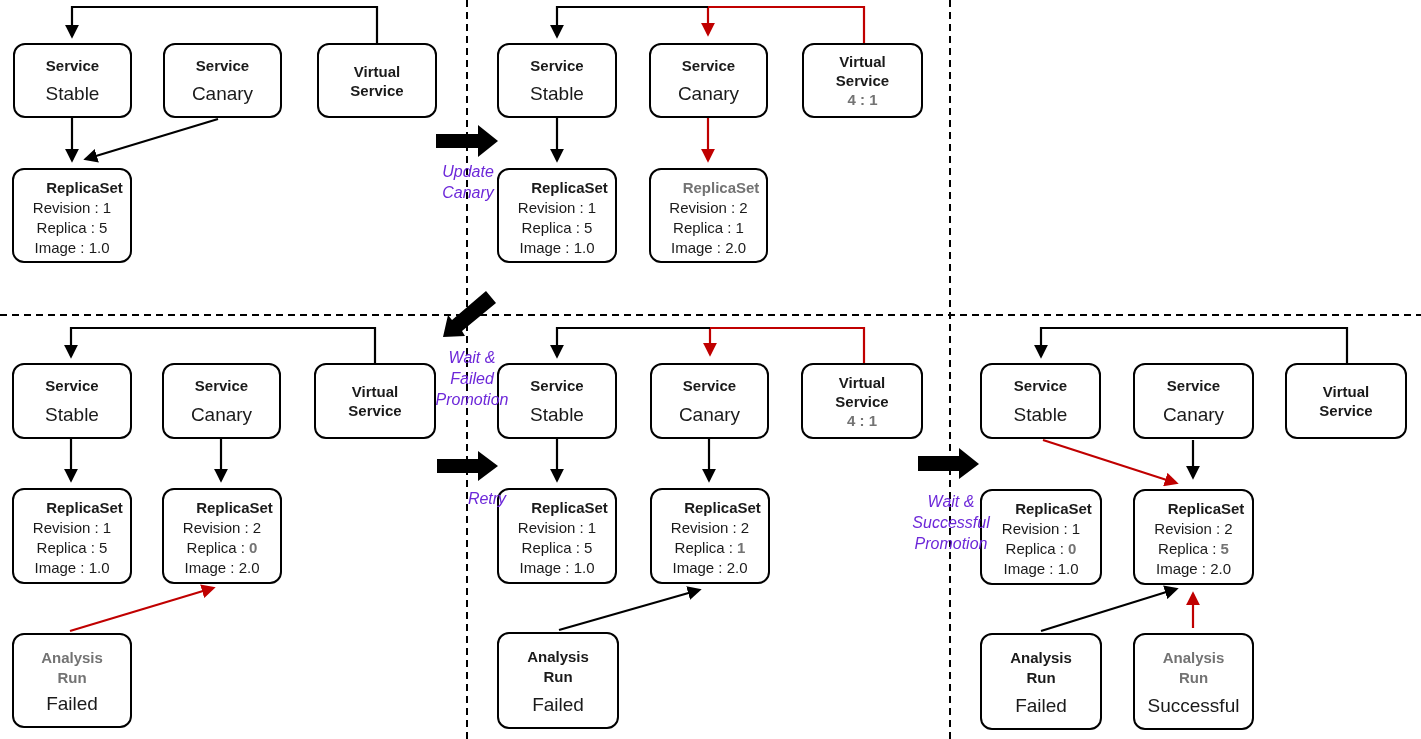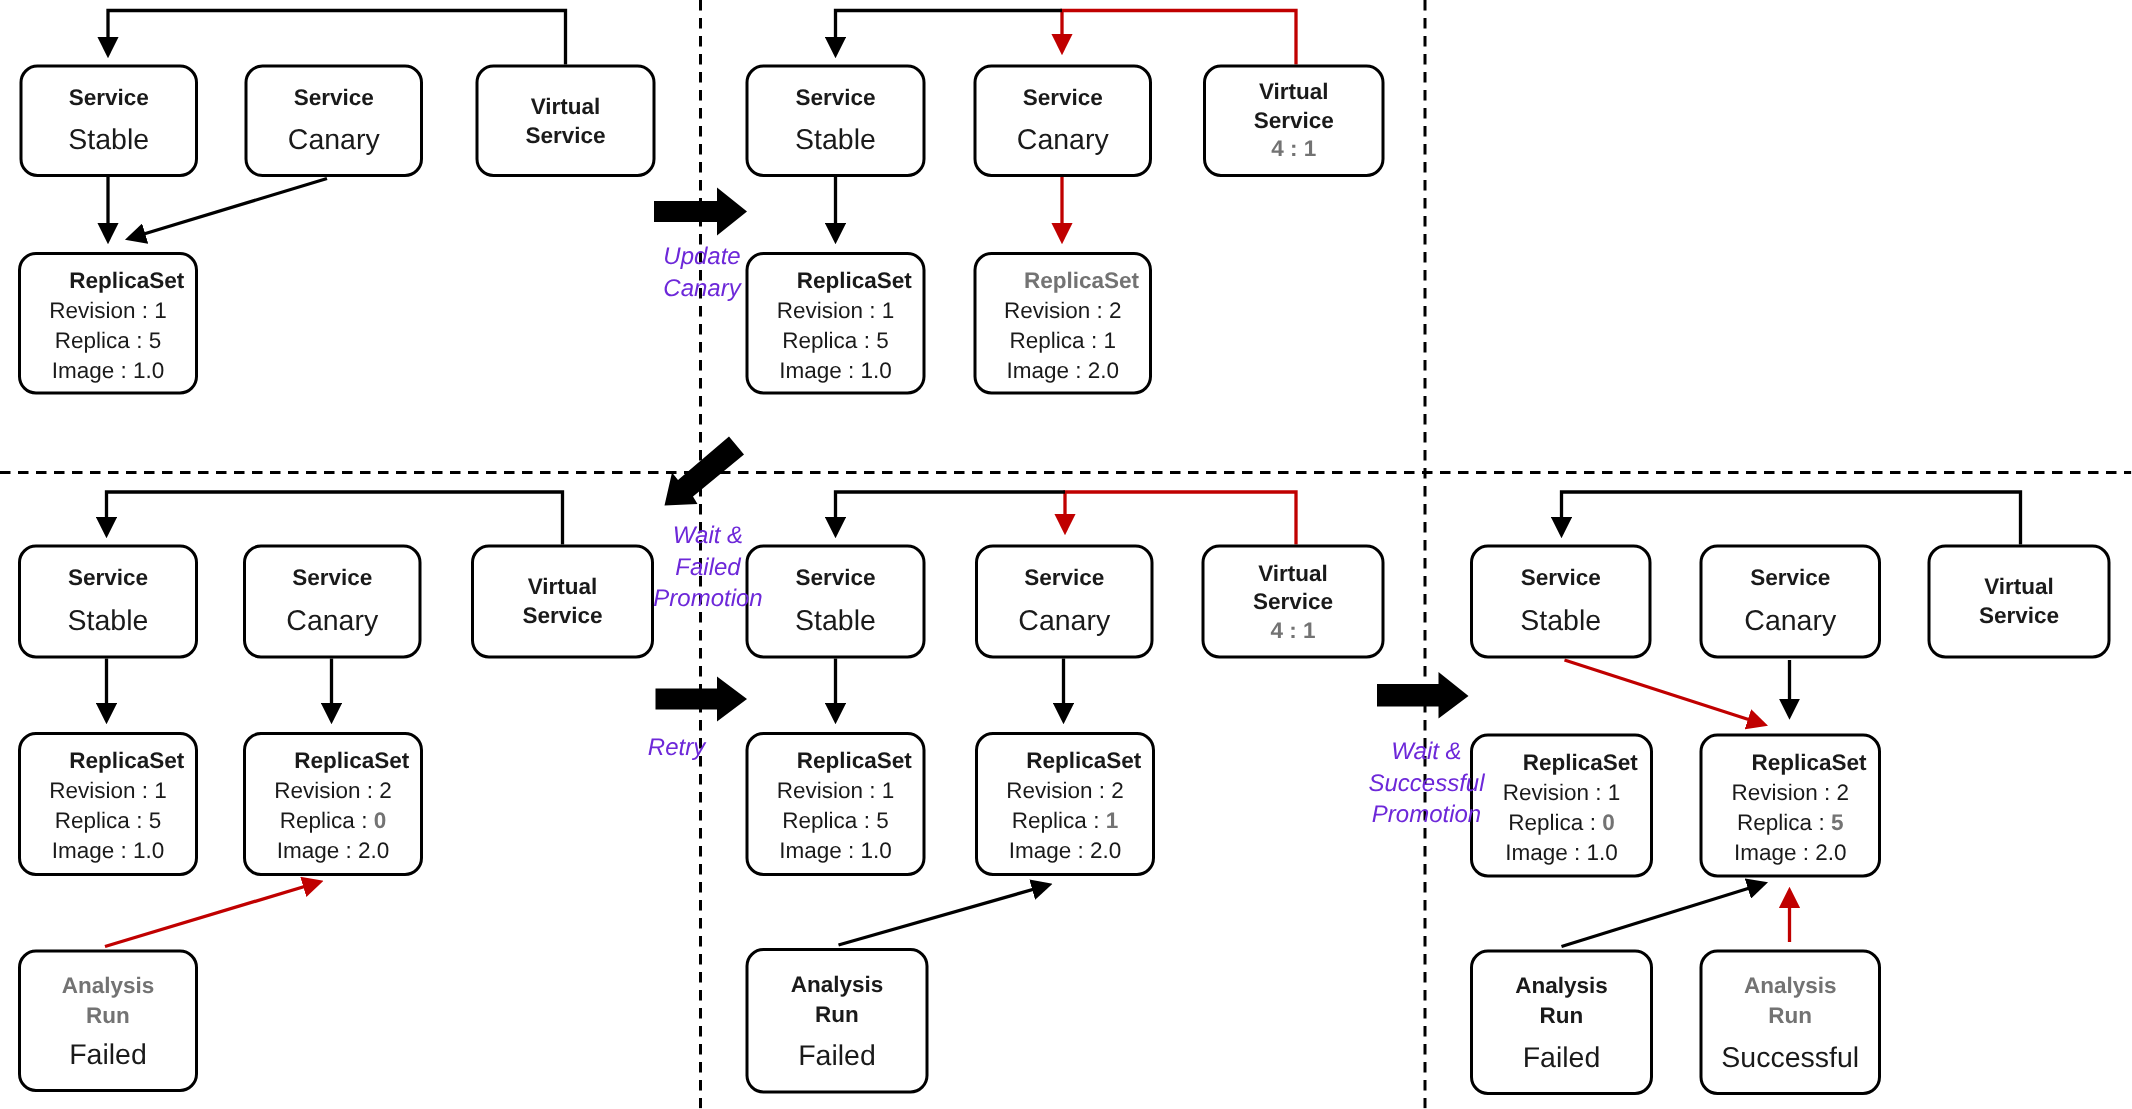--- a/index.html
+++ b/index.html
@@ -231,21 +231,21 @@
 
   <div class="t-label" style="left:426px;top:161px;width:84px">
     <div>Update</div>
     <div>Canary</div>
   </div>
   <div class="t-label" style="left:423px;top:347px;width:98px">
     <div>Wait &amp;</div>
     <div>Failed</div>
     <div>Promotion</div>
   </div>
-  <div class="t-label" style="left:412px;top:488px;width:78px">
+  <div class="t-label" style="left:448px;top:488px;width:78px">
     <div>Retry</div>
   </div>
   <div class="t-label" style="left:902px;top:491px;width:98px">
     <div>Wait &amp;</div>
     <div>Successful</div>
     <div>Promotion</div>
   </div>
 
 </div>
 

